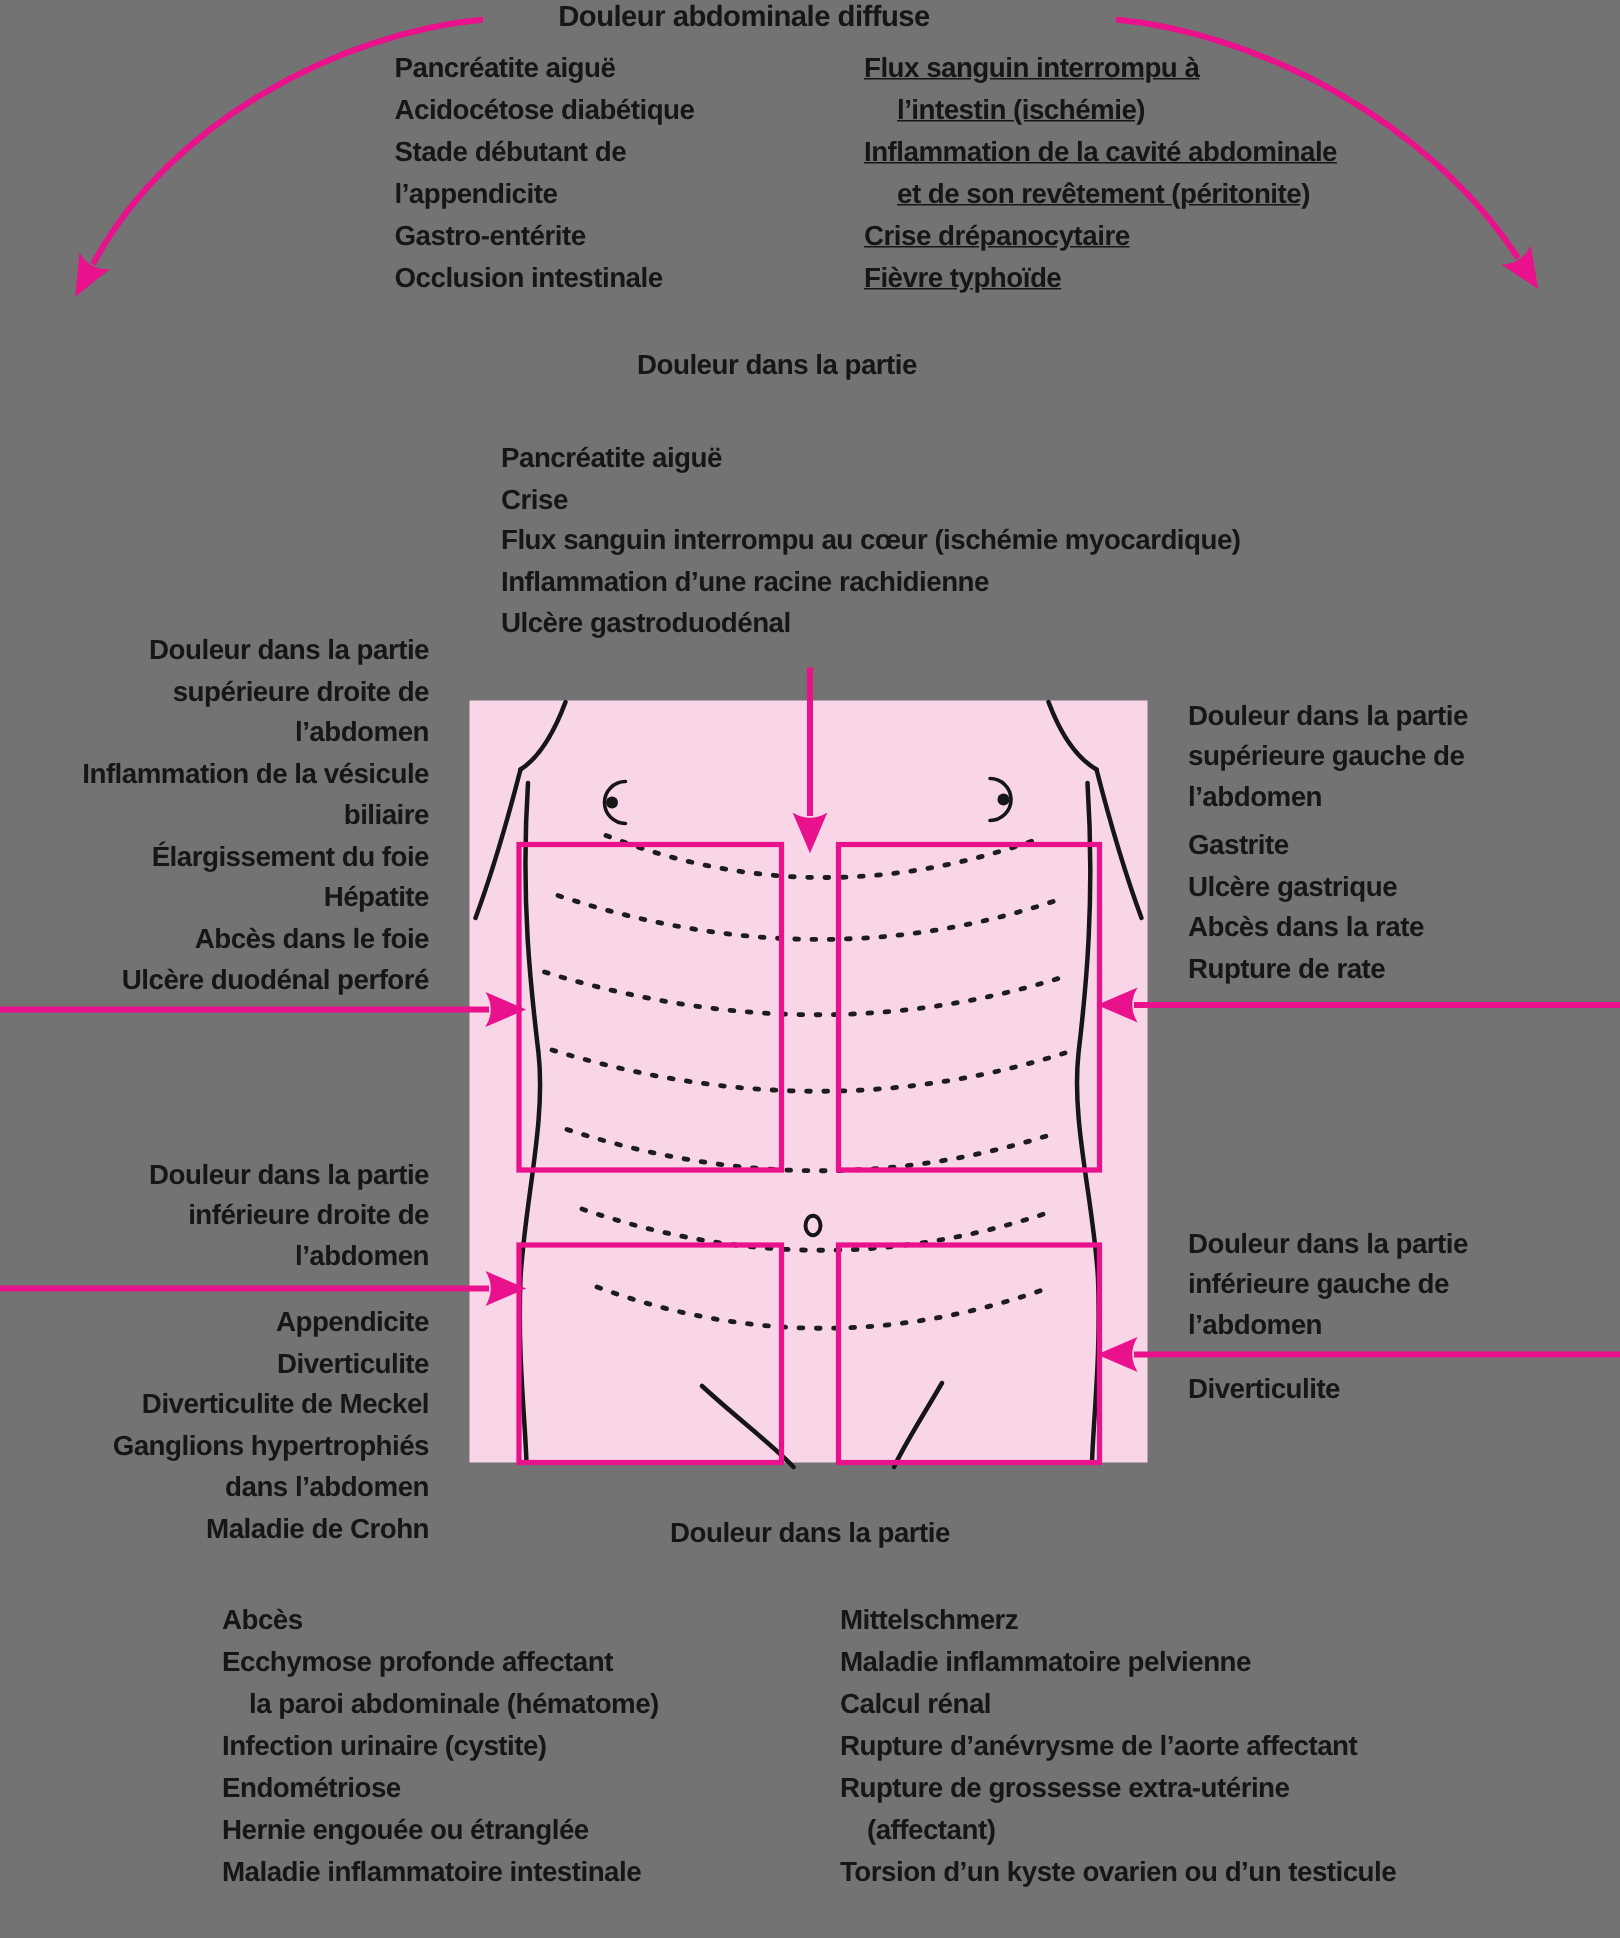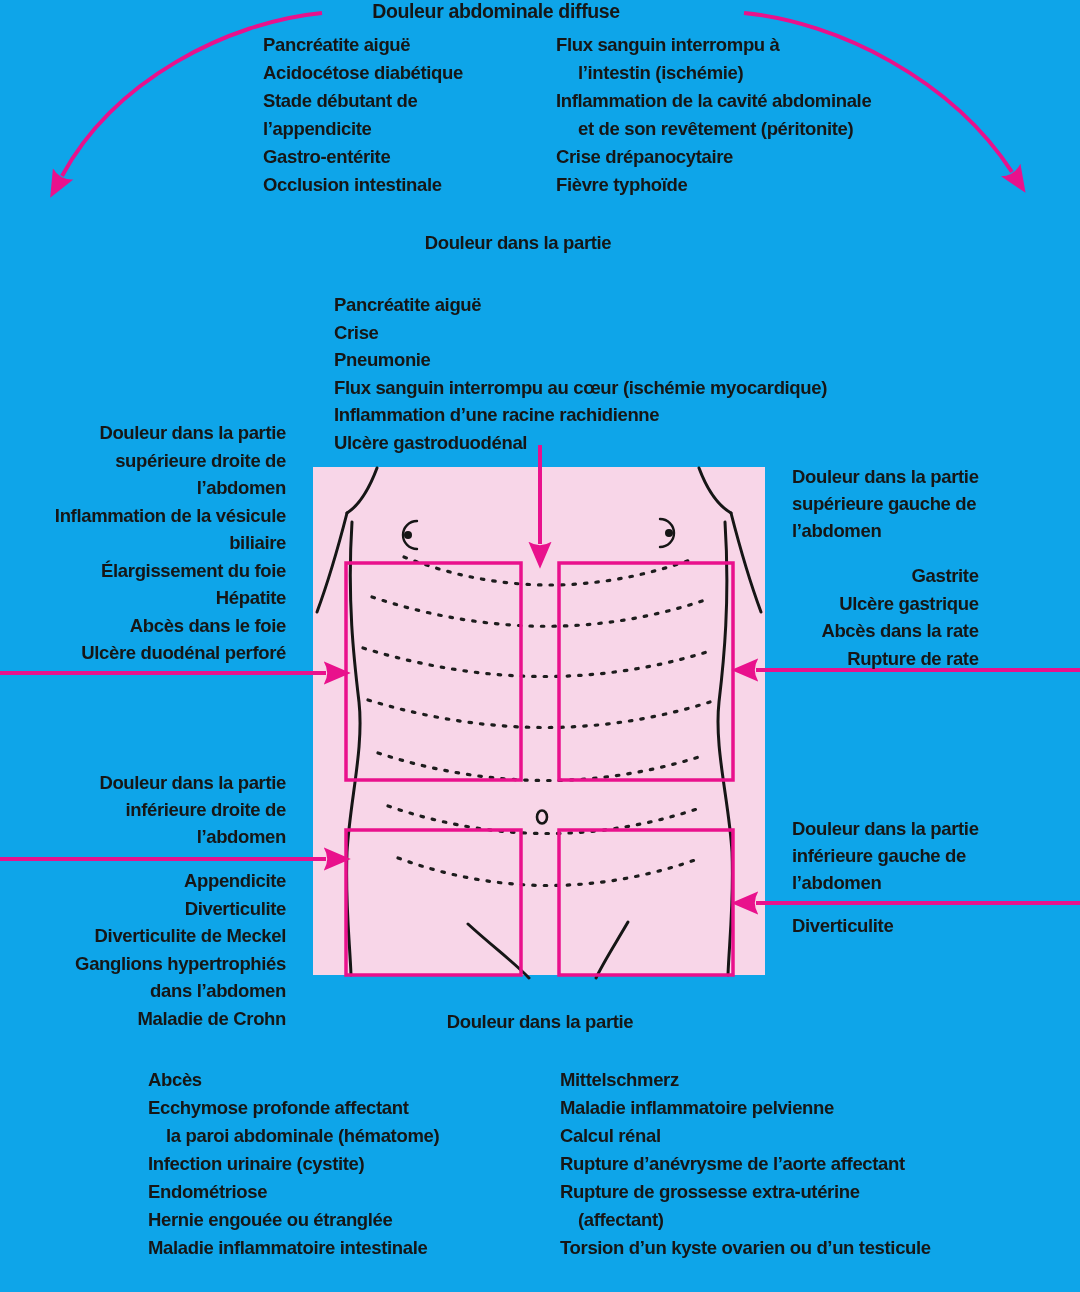--- a/index.html
+++ b/index.html
@@ -2,33 +2,33 @@
 <html style="--magenta: #E9118C; --panel_pink: #F8D6E8; --ink: #161616;"><head>
 <meta charset="utf-8">
 <style>
   :root{
     --magenta:#E9118C;
     --panel_pink:#F8D6E8;
     --ink:#161616;
   }
   html,body{margin:0;padding:0;background:#ffffff;}
   .canvas{
-    position:relative;width:1080px;height:1292px;background:#0ea5e9;overflow:hidden;
+    position:relative;width:1080px;height:1292px;background:#737373;overflow:hidden;
     font-family:"Liberation Sans", sans-serif;font-weight:bold;color:var(--ink);
     font-size:18.5px;letter-spacing:-0.35px;
   }
   .layer{position:absolute;left:0;top:0;width:1080px;height:1292px;}
   .blk{position:absolute;}
   .line{line-height:27.5px;white-space:nowrap;}
   .lh28 .line{line-height:28px;}
   .center{text-align:center;}
   .right{text-align:right;}
   .indent{padding-left:22px;}
   .indent-sm{padding-left:18px;}
-  .gap11{margin-top:18px;text-align:right;}
+  .gap11{margin-top:5px;}
   .gap16{margin-top:16px;}
   .gap17{margin-top:17px;}
   .title{font-size:19.5px;}
   
   .pinkfill{fill:var(--panel_pink);}
   .ink-ln{stroke:var(--ink);stroke-width:3;fill:none;stroke-linecap:round;}
   .ink-fill{fill:var(--ink);stroke:none;}
   .rib{stroke:#1d1d1d;stroke-width:3.2;fill:none;stroke-linecap:round;stroke-dasharray:2.5 9;}
   .qbox{stroke:var(--magenta);stroke-width:3.5;fill:none;}
   .arrow{stroke:var(--magenta);stroke-width:4;fill:none;stroke-linecap:butt;}
@@ -101,37 +101,36 @@
 
   <div class="blk lh28" style="left:263px;top:31px;">
     <div class="line">Pancréatite aiguë</div>
     <div class="line">Acidocétose diabétique</div>
     <div class="line">Stade débutant de</div>
     <div class="line">l’appendicite</div>
     <div class="line">Gastro-entérite</div>
     <div class="line">Occlusion intestinale</div>
   </div>
 
-  <div class="blk lh28" style="left:556px;top:31px;">
+  <div class="blk lh28" style="left:576px;top:31px;text-decoration:underline;">
     <div class="line">Flux sanguin interrompu à</div>
     <div class="line indent">l’intestin (ischémie)</div>
     <div class="line">Inflammation de la cavité abdominale</div>
     <div class="line indent">et de son revêtement (péritonite)</div>
     <div class="line">Crise drépanocytaire</div>
     <div class="line">Fièvre typhoïde</div>
   </div>
 
   <div class="blk center lh28" style="left:368px;top:229px;width:300px;">
     <div class="line">Douleur dans la partie</div>
   </div>
 
   <div class="blk" style="left:334px;top:291px;">
     <div class="line">Pancréatite aiguë</div>
     <div class="line">Crise</div>
-    <div class="line">Pneumonie</div>
     <div class="line">Flux sanguin interrompu au cœur (ischémie myocardique)</div>
     <div class="line">Inflammation d’une racine rachidienne</div>
     <div class="line">Ulcère gastroduodénal</div>
   </div>
 
   <div class="blk right" style="left:0;top:419px;width:286px;">
     <div class="line">Douleur dans la partie</div>
     <div class="line">supérieure droite de</div>
     <div class="line">l’abdomen</div>
     <div class="line">Inflammation de la vésicule</div>

